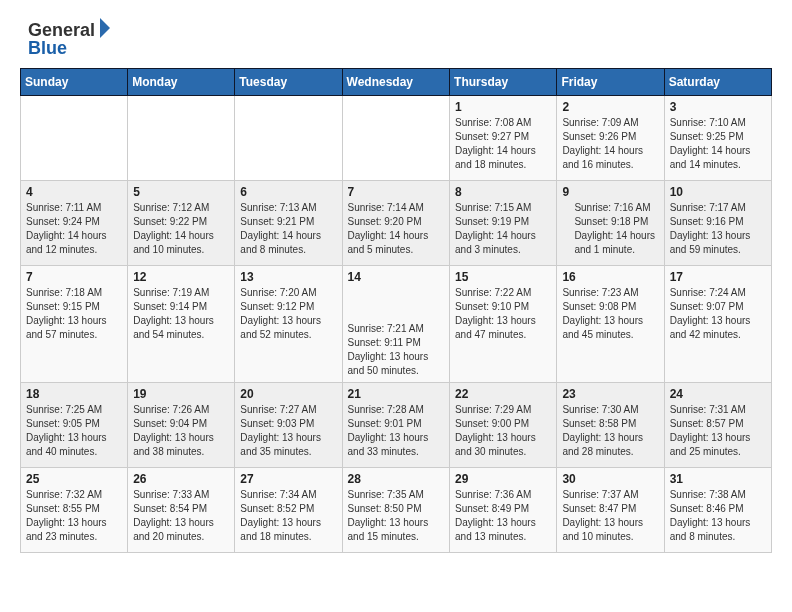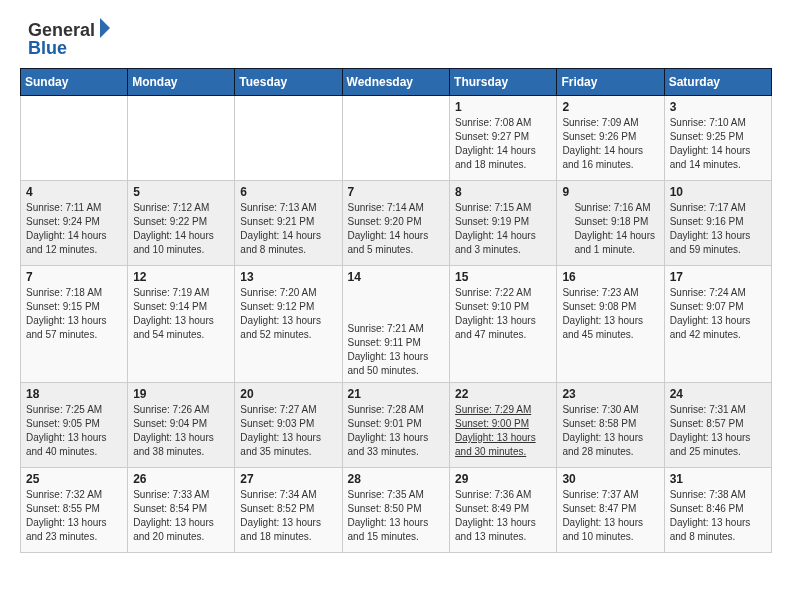--- a/index.html
+++ b/index.html
@@ -262,21 +262,21 @@
         </td>
         <td>
           <div class="day-num">21</div>
           <div class="day-info" style="white-space: pre-line;">Sunrise: 7:28 AM
 Sunset: 9:01 PM
 Daylight: 13 hours
 and 33 minutes.</div>
         </td>
         <td>
           <div class="day-num">22</div>
-          <div class="day-info" style="white-space: pre-line; text-decoration: underline;">Sunrise: 7:29 AM
+          <div class="day-info" style="white-space: pre-line;">Sunrise: 7:29 AM
 Sunset: 9:00 PM
 Daylight: 13 hours
 and 30 minutes.</div>
         </td>
         <td>
           <div class="day-num">23</div>
           <div class="day-info" style="white-space: pre-line;">Sunrise: 7:30 AM
 Sunset: 8:58 PM
 Daylight: 13 hours
 and 28 minutes.</div>

